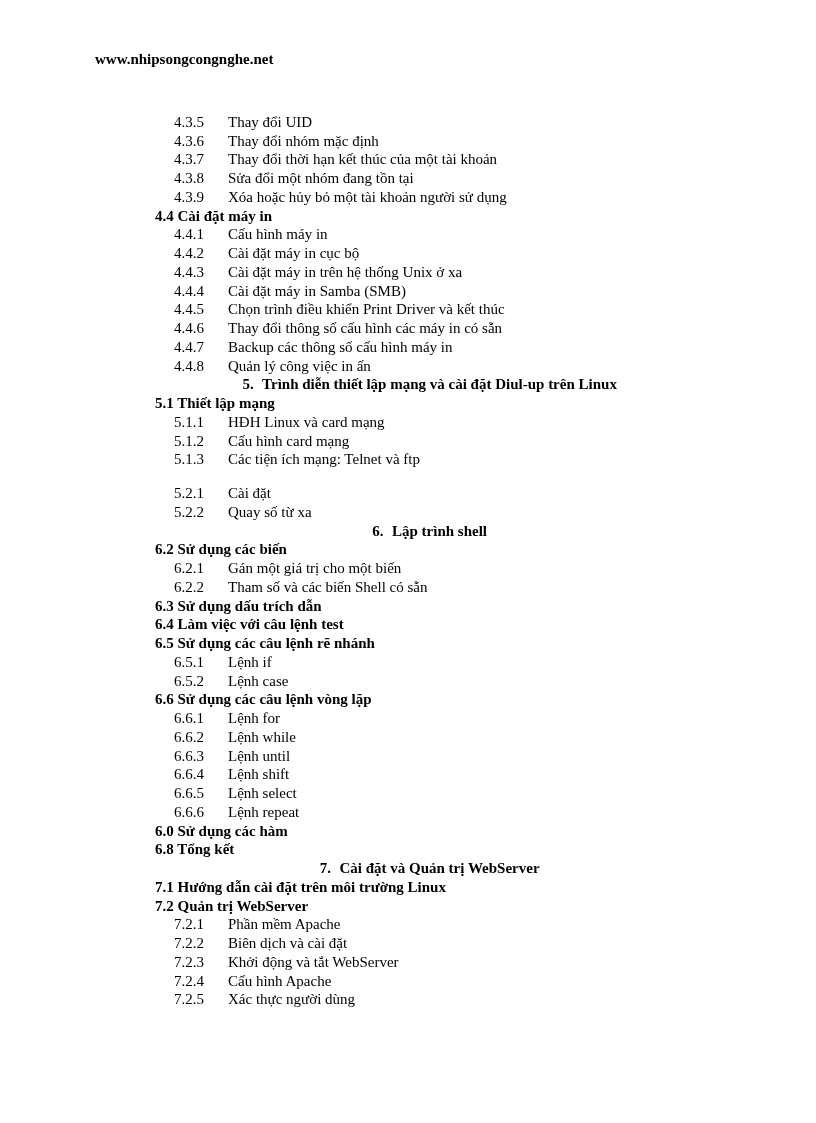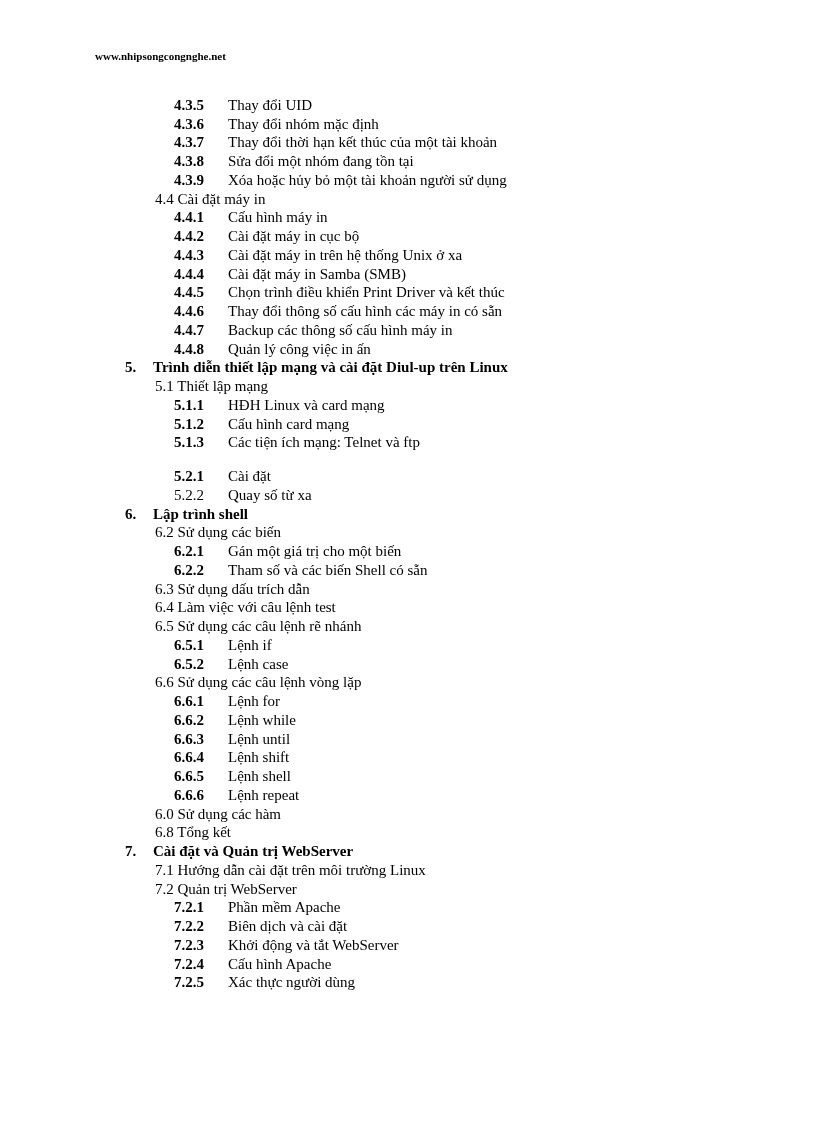--- a/index.html
+++ b/index.html
@@ -8,37 +8,36 @@
     line-height: 1.25;
     color: #000;
     background: #fff;
     width: 816px;
     margin: 0;
     padding: 50px 90px 50px 95px;
     box-sizing: border-box;
   }
   .header {
     font-weight: bold;
-    font-size: 11px;
-    margin-bottom: 32px;
+    font-size: 15px;
+    margin-bottom: 44px;
   }
   .entry {
     white-space: nowrap;
   }
   .num {
     display: inline-block;
     min-width: 46px;
     text-align: left;
     padding-right: 8px;
-    font-weight: bold;
   }
   .bold { font-weight: normal; }
   .lvl-sub { padding-left: 79px; }
-  .lvl-sec { padding-left: 60px; font-weight: normal; }
-  .lvl-chapter { padding-left: 30px; font-weight: bold; }
+  .lvl-sec { padding-left: 60px; font-weight: bold; }
+  .lvl-chapter { padding-left: 30px; font-weight: bold; text-align: center; }
 </style>
 </head>
 <body>
 
 <div class="header">www.nhipsongcongnghe.net</div>
 <div id="toc-container">
     <div class="entry lvl-sub"><span class="num">4.3.5</span><span>Thay đổi UID</span></div>
     <div class="entry lvl-sub"><span class="num">4.3.6</span><span>Thay đổi nhóm mặc định</span></div>
     <div class="entry lvl-sub"><span class="num">4.3.7</span><span>Thay đổi thời hạn kết thúc của một tài khoản</span></div>
     <div class="entry lvl-sub"><span class="num">4.3.8</span><span>Sửa đổi một nhóm đang tồn tại</span></div>
@@ -67,21 +66,21 @@
     <div class="entry lvl-sec"><span>6.3 Sử dụng dấu trích dẫn</span></div>
     <div class="entry lvl-sec"><span>6.4 Làm việc với câu lệnh test</span></div>
     <div class="entry lvl-sec"><span>6.5 Sử dụng các câu lệnh rẽ nhánh</span></div>
     <div class="entry lvl-sub"><span class="num">6.5.1</span><span>Lệnh if</span></div>
     <div class="entry lvl-sub"><span class="num">6.5.2</span><span>Lệnh case</span></div>
     <div class="entry lvl-sec"><span>6.6 Sử dụng các câu lệnh vòng lặp</span></div>
     <div class="entry lvl-sub"><span class="num">6.6.1</span><span>Lệnh for</span></div>
     <div class="entry lvl-sub"><span class="num">6.6.2</span><span>Lệnh while</span></div>
     <div class="entry lvl-sub"><span class="num">6.6.3</span><span>Lệnh until</span></div>
     <div class="entry lvl-sub"><span class="num">6.6.4</span><span>Lệnh shift</span></div>
-    <div class="entry lvl-sub"><span class="num">6.6.5</span><span>Lệnh shell</span></div>
+    <div class="entry lvl-sub"><span class="num">6.6.5</span><span>Lệnh select</span></div>
     <div class="entry lvl-sub"><span class="num">6.6.6</span><span>Lệnh repeat</span></div>
     <div class="entry lvl-sec"><span>6.0 Sử dụng các hàm</span></div>
     <div class="entry lvl-sec"><span>6.8 Tổng kết</span></div>
     <div class="entry lvl-chapter"><span style="display: inline-block; min-width: 28px;">7.</span><span>Cài đặt và Quản trị WebServer</span></div>
     <div class="entry lvl-sec"><span>7.1 Hướng dẫn cài đặt trên môi trường Linux</span></div>
     <div class="entry lvl-sec"><span>7.2 Quản trị WebServer</span></div>
     <div class="entry lvl-sub"><span class="num">7.2.1</span><span>Phần mềm Apache</span></div>
     <div class="entry lvl-sub"><span class="num">7.2.2</span><span>Biên dịch và cài đặt</span></div>
     <div class="entry lvl-sub"><span class="num">7.2.3</span><span>Khởi động và tắt WebServer</span></div>
     <div class="entry lvl-sub"><span class="num">7.2.4</span><span>Cấu hình Apache</span></div>

